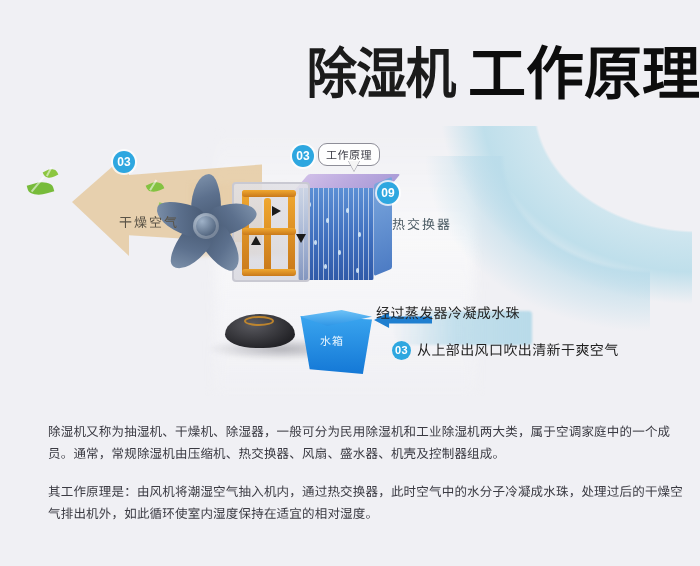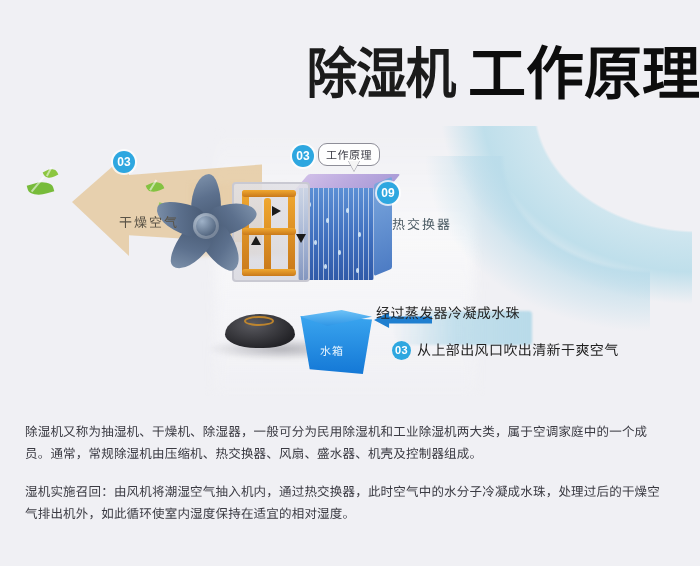--- a/index.html
+++ b/index.html
@@ -346,21 +346,21 @@
     left: 292px;
     top: 184px;
     width: 80px;
     height: 16px;
     background: linear-gradient(180deg, #6ec2f7, #2f96e6);
     clip-path: polygon(10% 40%, 62% 0%, 100% 42%, 44% 100%);
   }
   .tank-label {
     position: absolute;
     left: 320px;
-    top: 216px;
+    top: 206px;
     font-size: 11px;
     color: #eaf6ff;
     letter-spacing: 1px;
     font-family: "Liberation Sans", "DejaVu Sans", sans-serif;
   }
 
   
   .in-arrow {
     position: absolute;
     left: 374px;
@@ -417,21 +417,21 @@
     -webkit-text-stroke: 5px #1b6fc4;
     paint-order: stroke fill;
     text-shadow:
       0 0 1px #1b6fc4,
       2px 2px 0 rgba(20,70,130,.35);
   }
 
   
   .body-copy {
     position: absolute;
-    left: 25px;
+    left: 48px;
     top: 421px;
     width: 636px;
     font-family: Liberation Sans, sans-serif;
     font-size: 12.5px;
     line-height: 22px;
     color: #3a3a42;
     letter-spacing: .2px;
   }
   .body-copy p + p { margin-top: 16px; }
 </style>
@@ -517,16 +517,16 @@
   <div class="step-line step-2">
     <span>经过蒸发器冷凝成水珠</span>
   </div>
   <div class="step-line step-3">
     <span class="step-badge">03</span><span>从上部出风口吹出清新干爽空气</span>
   </div>
 
 
   <div class="body-copy">
     <p>除湿机又称为抽湿机、干燥机、除湿器，一般可分为民用除湿机和工业除湿机两大类，属于空调家庭中的一个成员。通常，常规除湿机由压缩机、热交换器、风扇、盛水器、机壳及控制器组成。</p>
-    <p>湿机实施召回：由风机将潮湿空气抽入机内，通过热交换器，此时空气中的水分子冷凝成水珠，处理过后的干燥空气排出机外，如此循环使室内湿度保持在适宜的相对湿度。</p>
+    <p>其工作原理是：由风机将潮湿空气抽入机内，通过热交换器，此时空气中的水分子冷凝成水珠，处理过后的干燥空气排出机外，如此循环使室内湿度保持在适宜的相对湿度。</p>
   </div>
 
 </div>
 
 </body></html>

